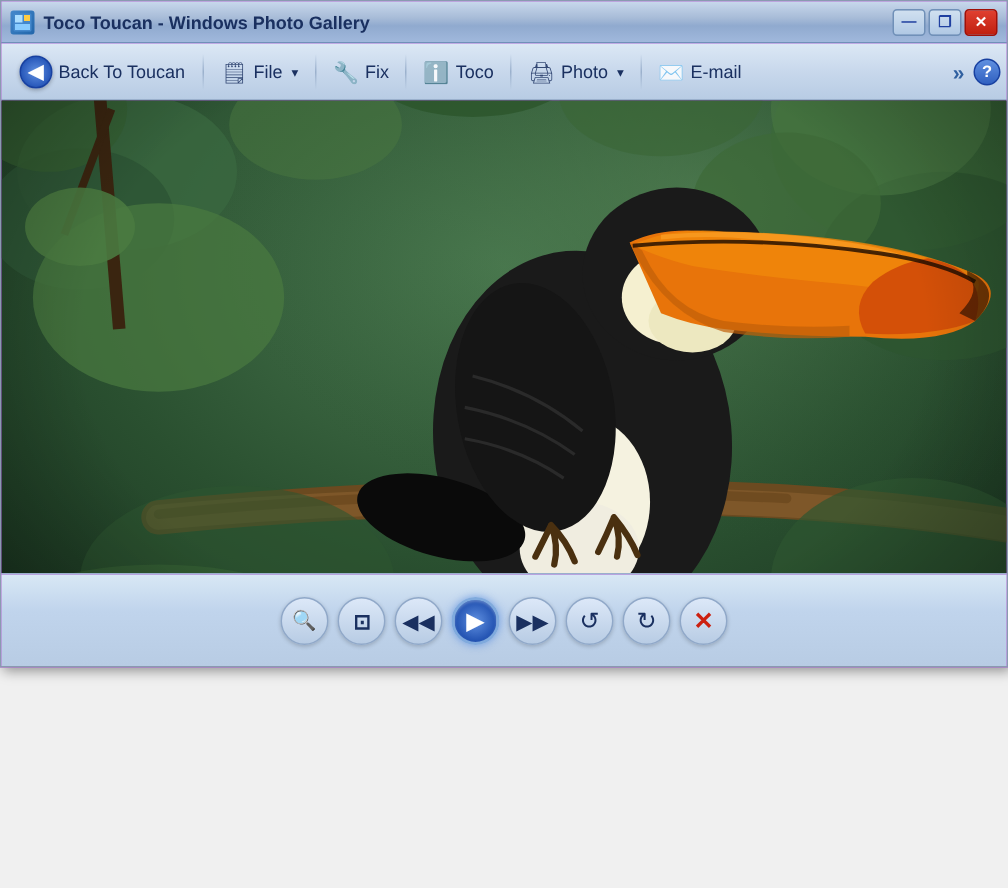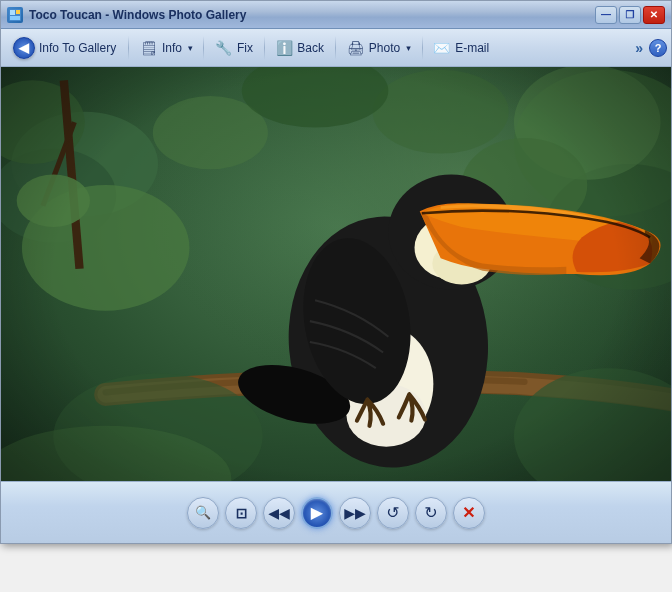--- a/index.html
+++ b/index.html
@@ -8,21 +8,21 @@
       width: 672px;
       height: 592px;
       background: #f0f0f0;
       font-family: 'Segoe UI', Tahoma, sans-serif;
       font-size: 12px;
       overflow: hidden;
     }
 
     .window {
       width: 672px;
-      height: 544px;
+      height: 445px;
       background: #d946ef;
       border: 1px solid #8a9ab0;
       display: flex;
       flex-direction: column;
       box-shadow: 2px 2px 8px rgba(0,0,0,0.4);
     }
 
     
     .title-bar {
       height: 28px;
@@ -274,43 +274,43 @@
       <div class="title-btn minimize">—</div>
       <div class="title-btn maximize">❐</div>
       <div class="title-btn close">✕</div>
     </div>
   </div>
 
   <div class="toolbar">
 
     <div class="back-btn">
       <div class="back-arrow">◀</div>
-      <span>Info To Gallery</span>
+      <span>Back To Toucan</span>
     </div>
 
     <div class="toolbar-separator"></div>
 
     <div class="toolbar-btn">
       <span class="toolbar-icon">🗒</span>
-      <span>Info</span>
+      <span>File</span>
       <span class="dropdown-arrow">▾</span>
     </div>
 
     <div class="toolbar-separator"></div>
 
     <div class="toolbar-btn">
       <span class="toolbar-icon">🔧</span>
       <span>Fix</span>
     </div>
 
     <div class="toolbar-separator"></div>
 
     <div class="toolbar-btn">
       <span class="toolbar-icon">ℹ️</span>
-      <span>Back</span>
+      <span>Toco</span>
     </div>
 
     <div class="toolbar-separator"></div>
 
     <div class="toolbar-btn">
       <span class="toolbar-icon">🖨</span>
       <span>Photo</span>
       <span class="dropdown-arrow">▾</span>
     </div>
 

